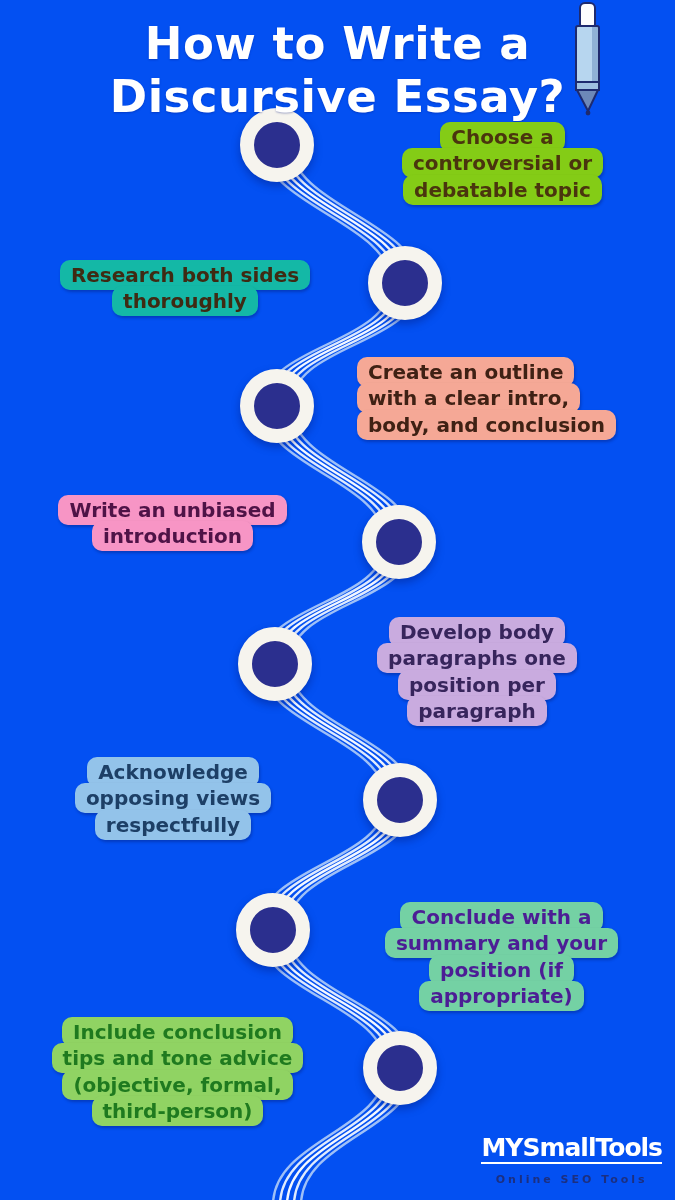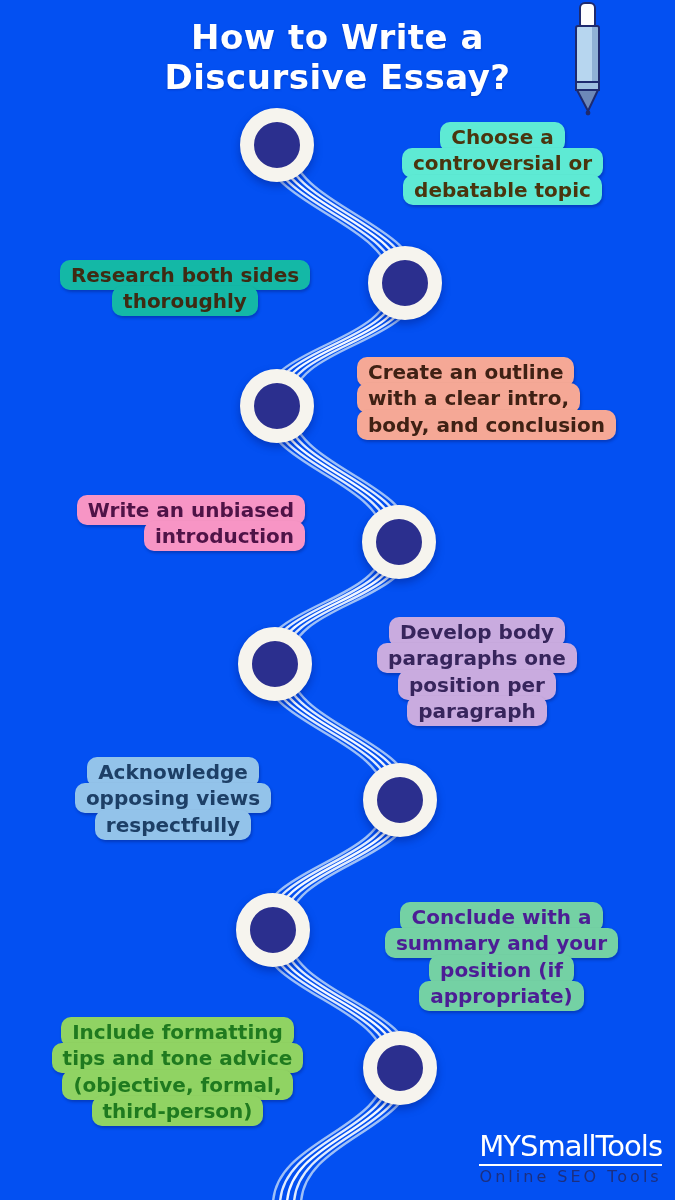--- a/index.html
+++ b/index.html
@@ -22,21 +22,21 @@
     background:var(--node-fill,#2b2f8e);
     border:14px solid var(--node-ring,#f6f4ee);
     border-radius:50%;
     box-shadow:0 4px 9px rgba(4,12,90,.35);
   }
 
   .title{
     position:absolute;left:0;top:17px;width:675px;
     text-align:center;
     color:var(--title-color,#fff);
-    font-size:34px;font-weight:bold;line-height:1.18;
+    font-size:45px;font-weight:bold;line-height:1.18;
     white-space:pre-line;
     letter-spacing:.5px;
     text-shadow:0 1px 2px rgba(0,20,120,.35);
   }
 
   .step{
     position:absolute;
     font-size:20px;font-weight:bold;line-height:1.32;
     text-align:center;
   }
@@ -53,30 +53,30 @@
 
   .pen{position:absolute;left:563px;top:2px;}
 
   .brand{
     position:absolute;right:13px;bottom:14px;
     text-align:center;
   }
   .brand-name{
     display:inline-block;
     color:#ffffff;
-    font-size:29px;font-weight:normal;letter-spacing:-1px;
+    font-size:25px;font-weight:bold;letter-spacing:-1px;
     border-bottom:2px solid #ffffff;
     padding-bottom:1px;
     line-height:1.1;
   }
   .brand-tagline{
     color:var(--tagline-color,#1c2f80);
-    font-size:16px;font-weight:normal;
+    font-size:11px;font-weight:bold;
     letter-spacing:3px;
-    margin-top:1px;
+    margin-top:9px;
   }
 </style>
 </head>
 <body>
 
 <div class="canvas">
 
   <svg class="path-svg" width="675" height="1200" viewBox="0 0 675 1200">
     <defs>
       <path id="wave" d="M277,145 C277,205 405,223 405,283
@@ -110,37 +110,37 @@
   <svg class="pen" width="52" height="118" viewBox="0 0 52 118">
     <rect x="17" y="1" width="15" height="26" rx="5" fill="#fdfdfd" stroke="#1e2a6e" stroke-width="2"></rect>
     <rect x="13" y="24" width="23" height="58" rx="2" fill="#b7d6ef" stroke="#1e2a6e" stroke-width="2"></rect>
     <rect x="29" y="25" width="6" height="56" fill="rgba(95,135,185,0.45)"></rect>
     <rect x="13" y="80" width="23" height="8" fill="#9fc0e0" stroke="#1e2a6e" stroke-width="2"></rect>
     <path d="M14,88 L35,88 L25,109 Z" fill="#6d88b8" stroke="#1e2a6e" stroke-width="2" stroke-linejoin="round"></path>
     <circle cx="25" cy="111" r="2.4" fill="#1e2a6e"></circle>
   </svg>
 
   <div class="step" style="left:385px;top:124px;width:235px;">
-    <span class="chip" style="background: #5eead4; color: rgb(74, 53, 14);">Choose a
+    <span class="chip" style="background: #84cc16; color: rgb(74, 53, 14);">Choose a
 controversial or
 debatable topic</span>
   </div>
 
   <div class="step" style="left:40px;top:262px;width:290px;">
     <span class="chip" style="background: #14b8a6; color: rgb(63, 42, 19);">Research both sides
 thoroughly</span>
   </div>
 
   <div class="step align-left" style="left:357px;top:359px;width:290px;">
     <span class="chip" style="background: rgb(245, 168, 150); color: rgb(63, 33, 20); margin-top: 6px;">Create an outline
 with a clear intro,
 body, and conclusion</span>
   </div>
 
-  <div class="step" style="left:40px;top:497px;width:265px;text-align:right;">
+  <div class="step" style="left:40px;top:497px;width:265px;">
     <span class="chip" style="background: rgb(247, 149, 197); color: rgb(79, 19, 71);">Write an unbiased
 introduction</span>
   </div>
 
   <div class="step" style="left:358px;top:619px;width:238px;">
     <span class="chip" style="background: rgb(201, 171, 223); color: rgb(55, 37, 92);">Develop body
 paragraphs one
 position per
 paragraph</span>
   </div>
@@ -152,21 +152,21 @@
   </div>
 
   <div class="step" style="left:373px;top:904px;width:257px;">
     <span class="chip" style="background: rgb(116, 209, 164); color: #4c1d95;">Conclude with a
 summary and your
 position (if
 appropriate)</span>
   </div>
 
   <div class="step" style="left:35px;top:1019px;width:285px;">
-    <span class="chip" style="background: rgb(144, 211, 99); color: rgb(31, 122, 31);">Include formatting
+    <span class="chip" style="background: rgb(144, 211, 99); color: rgb(31, 122, 31);">Include conclusion
 tips and tone advice
 (objective, formal,
 third-person)</span>
   </div>
 
   <div class="brand">
     <div class="brand-name">MYSmallTools</div>
     <div class="brand-tagline">Online SEO Tools</div>
   </div>
 

